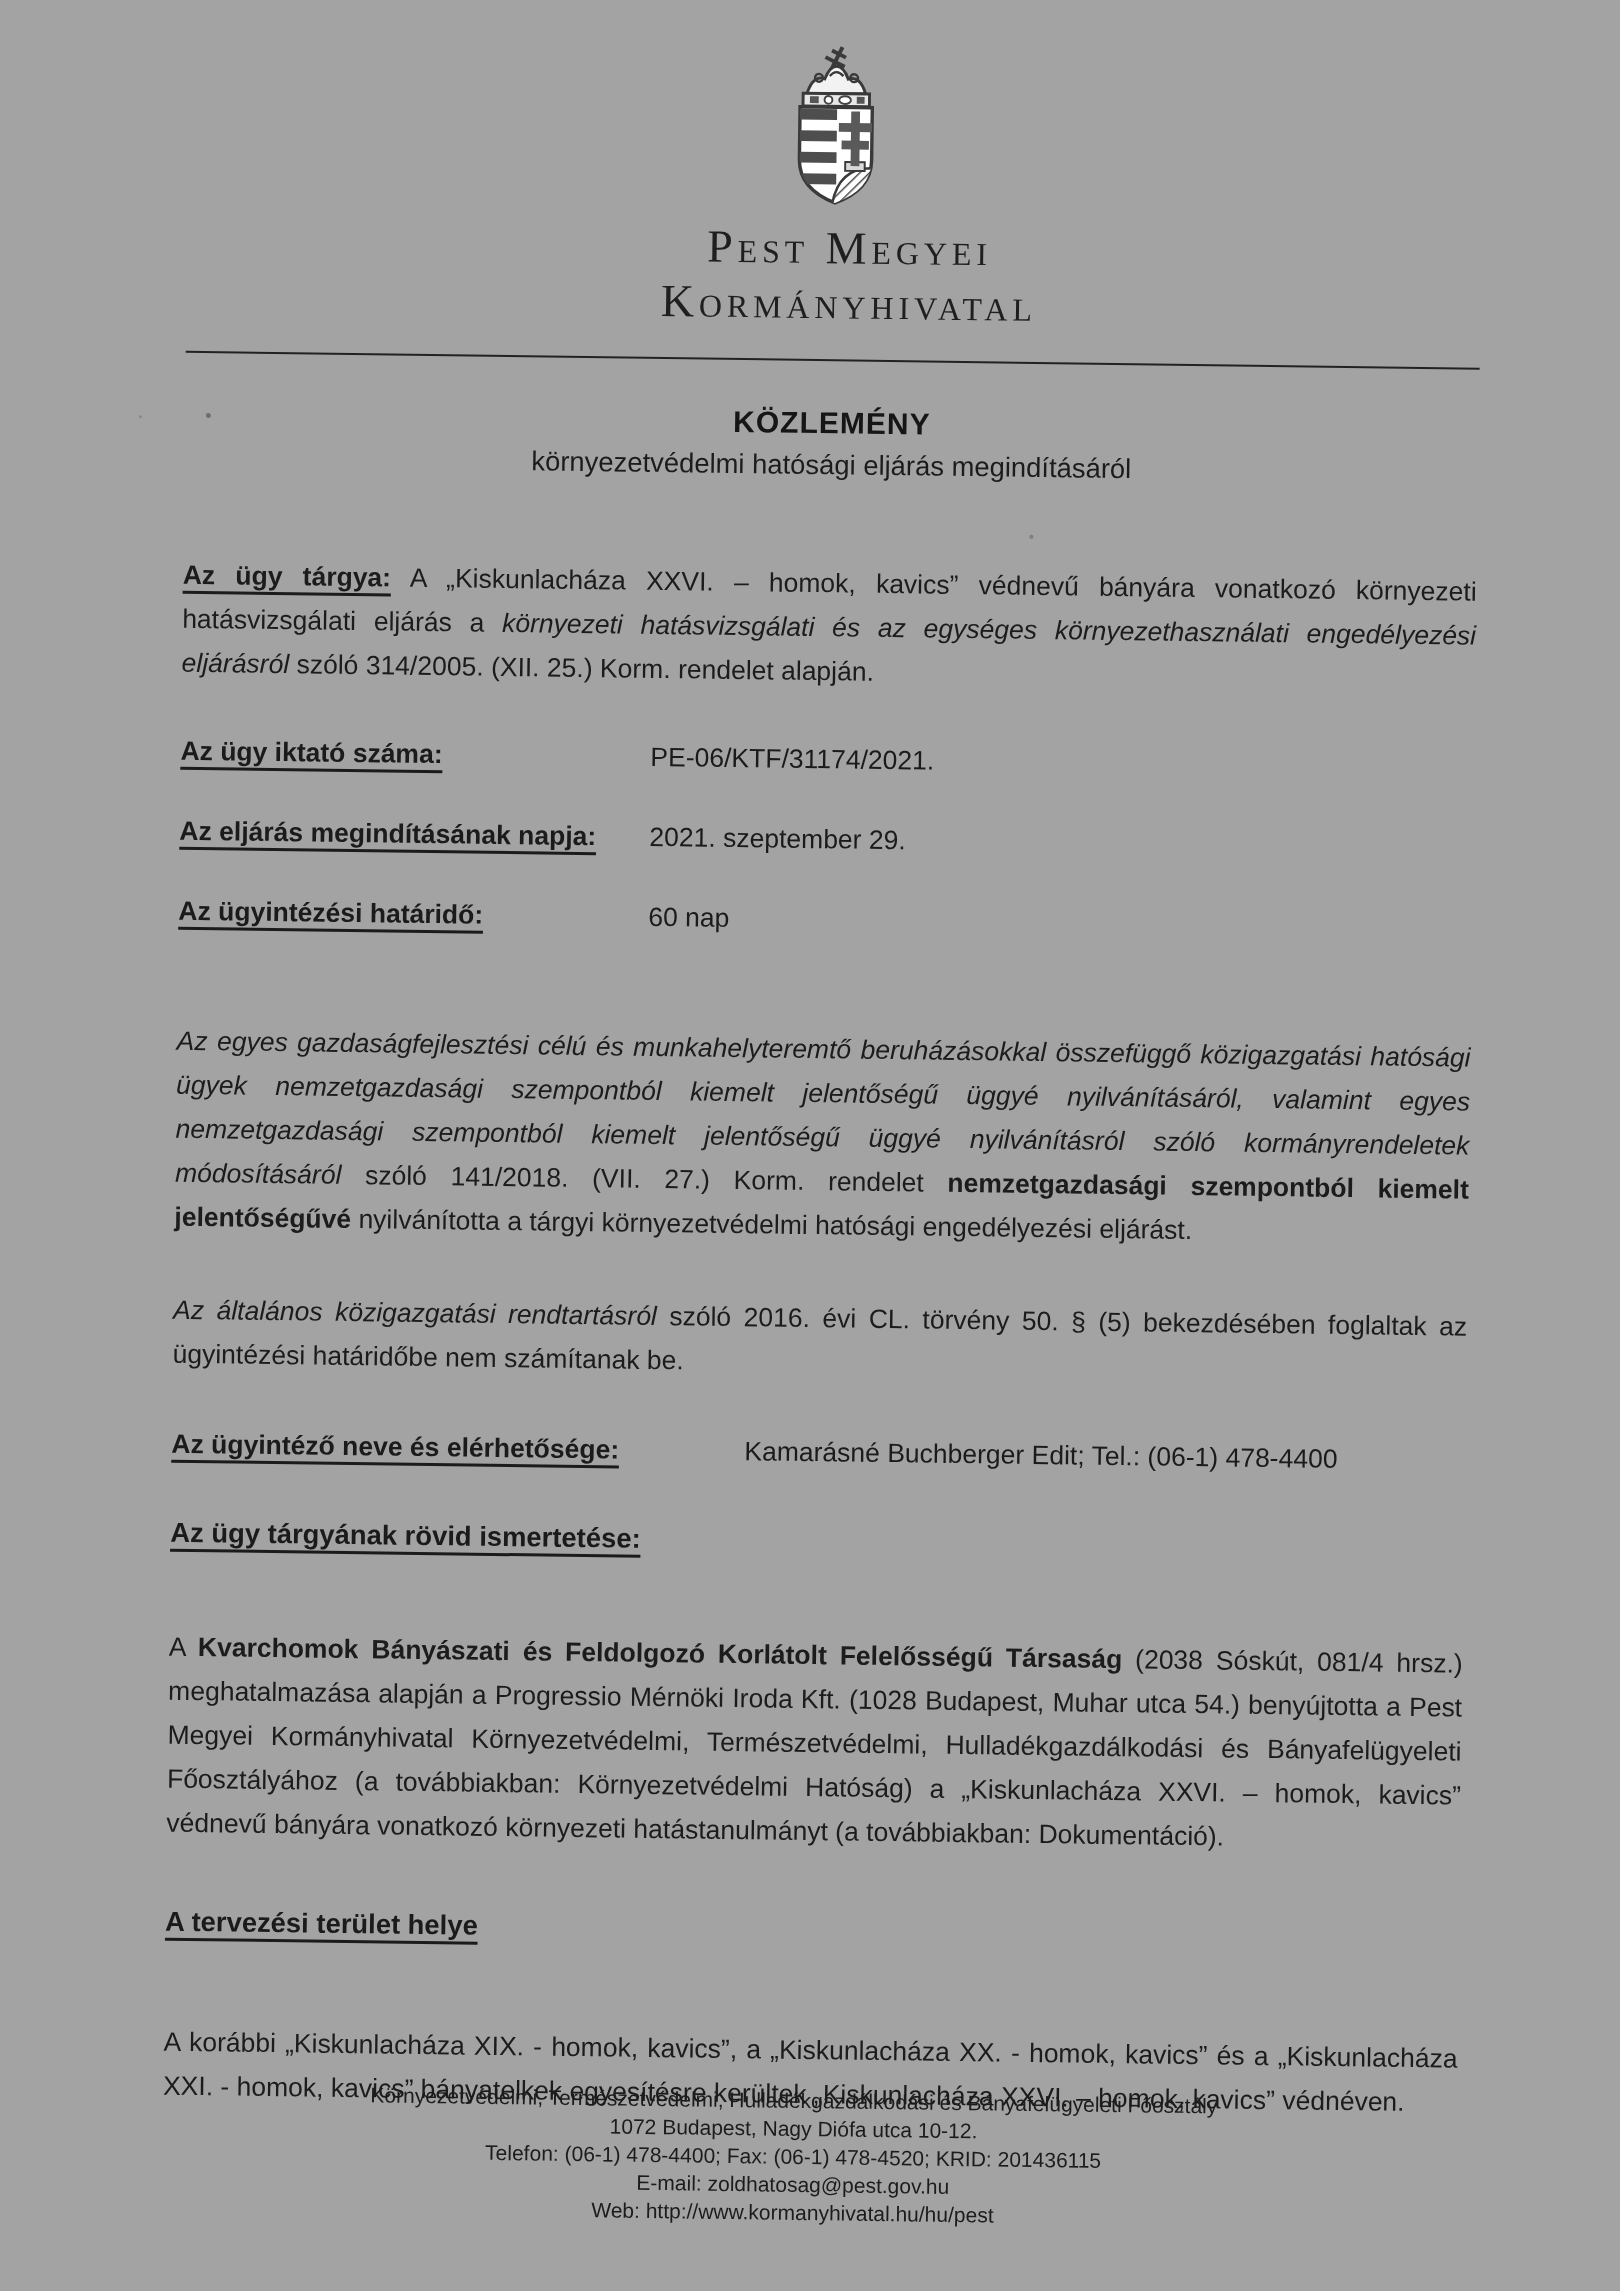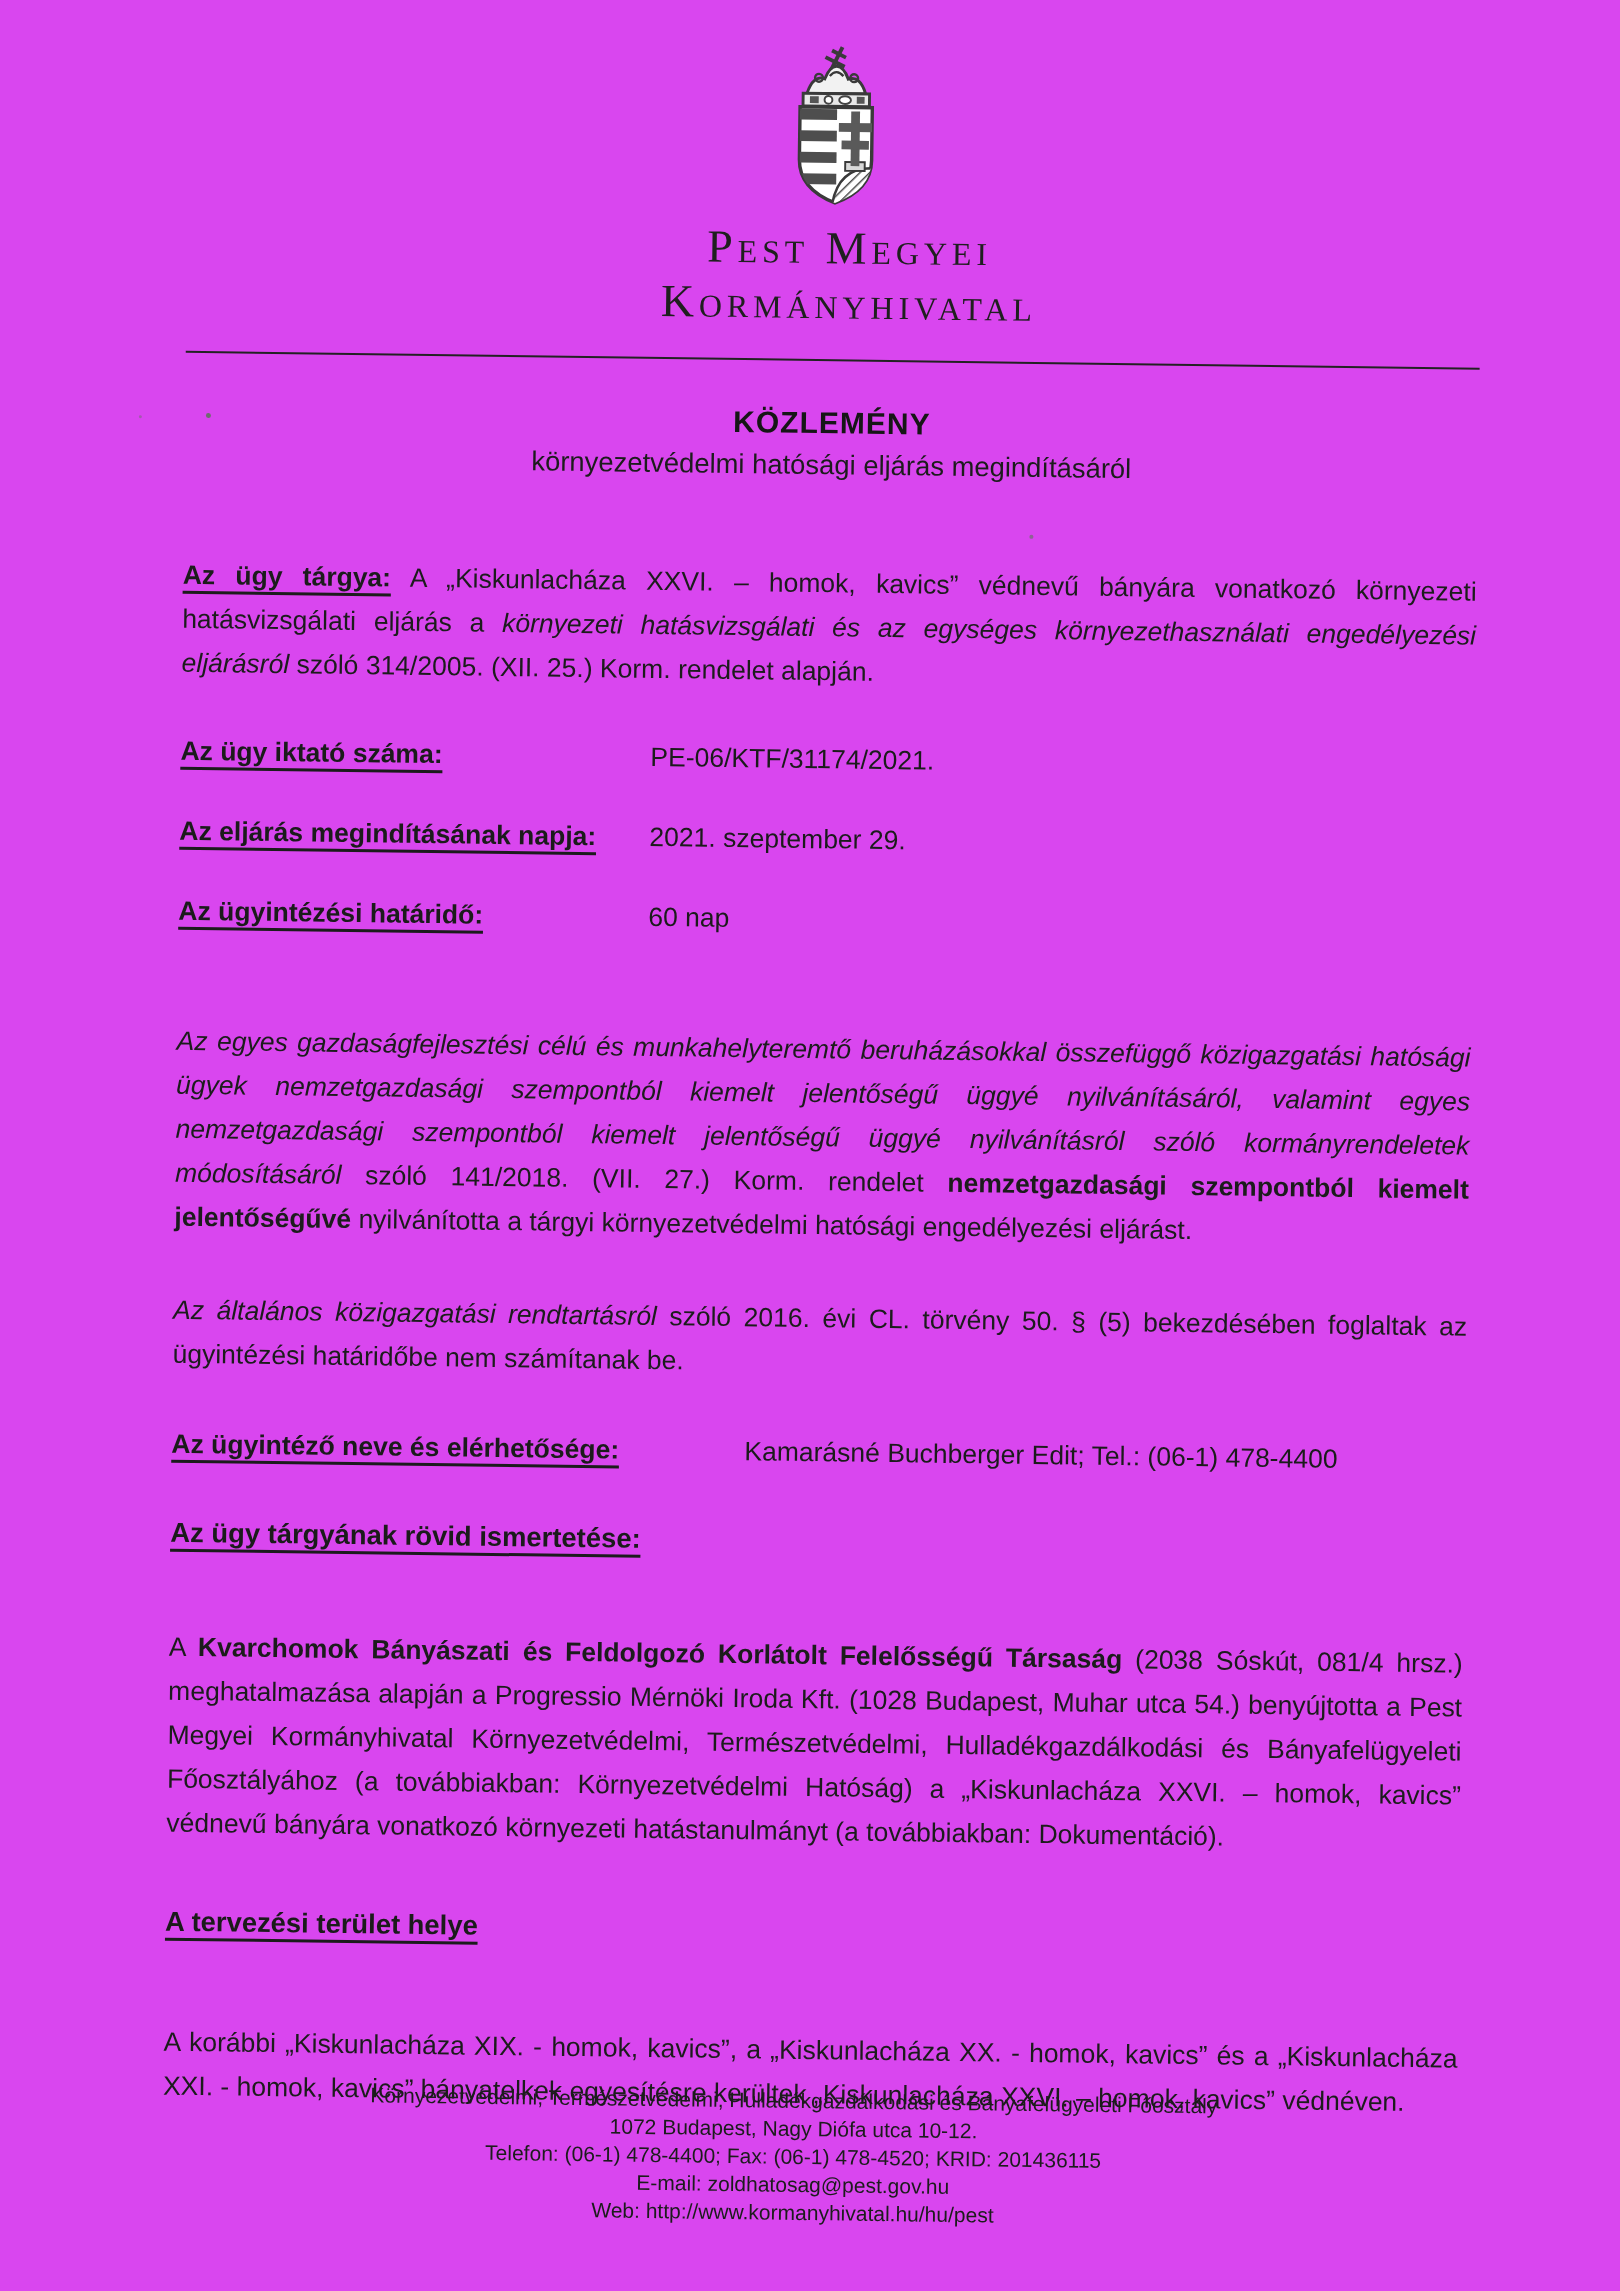--- a/index.html
+++ b/index.html
@@ -1,20 +1,20 @@
 <!DOCTYPE html>
 <html lang="hu"><head>
 <meta charset="utf-8">
 <title>PE-06/KTF/31174/2021 Közlemény</title>
 <style>
   html,body{margin:0;padding:0;background:#ffffff;}
   .page{
     position:relative;
     width:1620px;height:2292px;
-    background:#d946ef;
+    background:#a3a3a3;
     overflow:hidden;
     color:#1b1b1b;
     font-family:"Liberation Sans", sans-serif;
   }
   
   .scan{
     position:absolute;inset:0;
     transform:rotate(0.75deg);
     transform-origin:50% 38%;
   }

